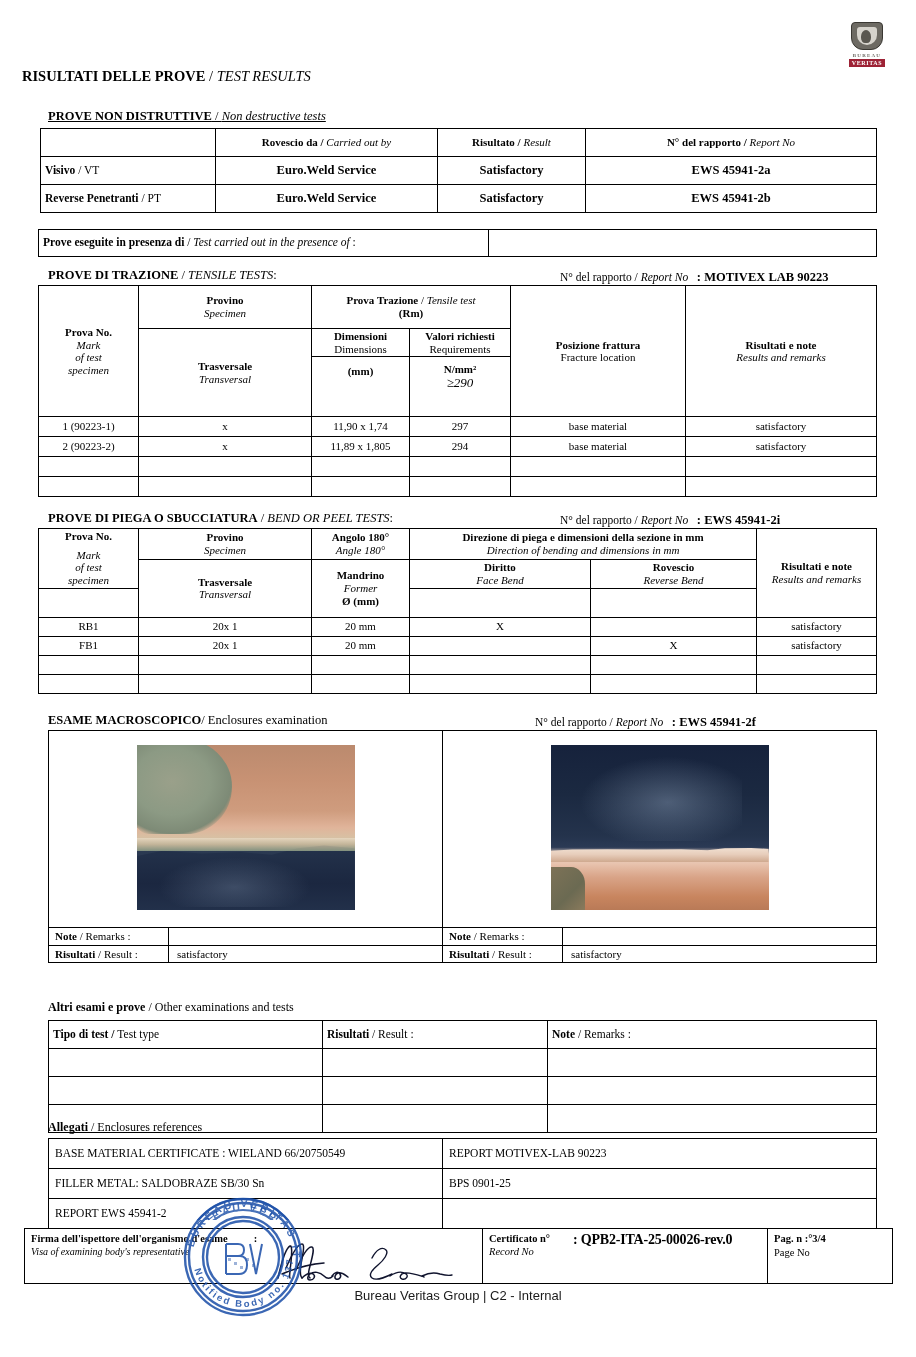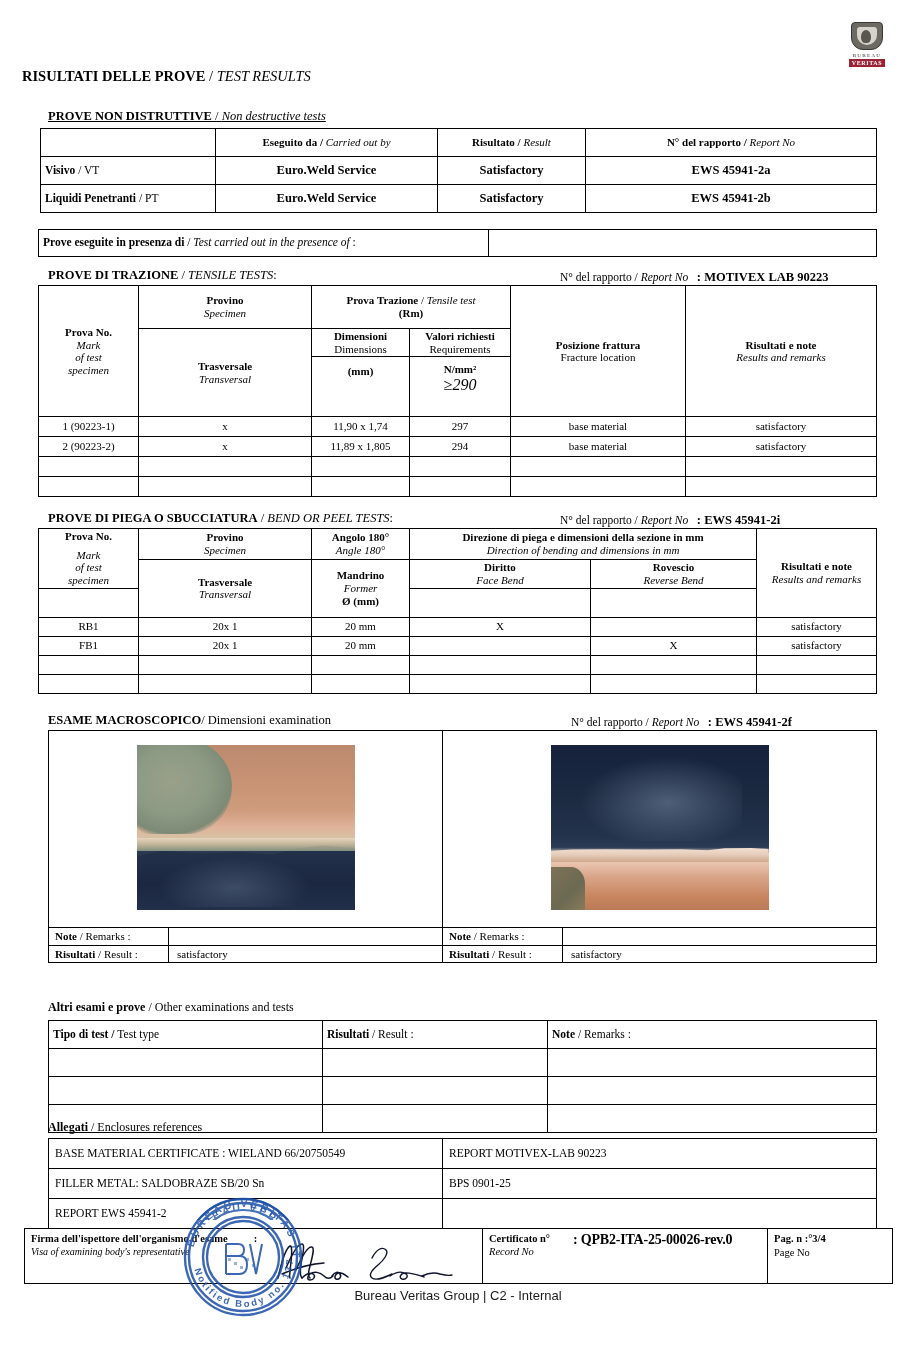--- a/index.html
+++ b/index.html
@@ -56,21 +56,21 @@
   table.grid td,table.grid th{
     border:1px solid #000;
     padding:2px 4px;
     font-size:11px;
     vertical-align:middle;
     line-height:1.15;
   }
   .c{text-align:center;}
   .l{text-align:left;}
   .b{font-weight:bold;}
-  .sm{font-size:16px;}
+  .sm{font-size:13px;}
   .hdr{font-weight:bold;text-align:center;}
   .it{font-style:italic;font-weight:normal;}
 
   
   #ndt-table{left:40px;top:128px;width:836px;}
   #ndt-table td{height:23px;}
   #ndt-table td.lbl{font-weight:bold;font-size:11.5px;}
   #ndt-table td.lbl span.en{font-weight:normal;}
   #ndt-table td.val{font-weight:bold;font-size:12.5px;text-align:center;}
 
@@ -207,40 +207,40 @@
     <colgroup>
         <col style="width:175px">
         <col style="width:222px">
         <col style="width:148px">
         <col style="width:291px">
       </colgroup>
     <tbody>
       <tr>
         <td></td>
         <td class="hdr">
-          <span>Eseguito da</span> / <span class="it">Carried out by</span>
+          <span>Rovescio da</span> / <span class="it">Carried out by</span>
         </td>
         <td class="hdr">
           <span>Risultato</span> / <span class="it">Result</span>
         </td>
         <td class="hdr">
           <span>N° del rapporto</span> / <span class="it">Report No</span>
         </td>
       </tr>
       <tr>
         <td class="lbl l">
           <span>Visivo</span> <span class="en">/ <span>VT</span></span>
         </td>
         <td class="val">Euro.Weld Service</td>
         <td class="val">Satisfactory</td>
         <td class="val">EWS 45941-2a</td>
       </tr>
       <tr>
         <td class="lbl l">
-          <span>Liquidi Penetranti</span> <span class="en">/ <span>PT</span></span>
+          <span>Reverse Penetranti</span> <span class="en">/ <span>PT</span></span>
         </td>
         <td class="val">Euro.Weld Service</td>
         <td class="val">Satisfactory</td>
         <td class="val">EWS 45941-2b</td>
       </tr>
     </tbody>
   </table>
 
   <table class="grid" id="presence-table">
     <colgroup>
@@ -454,23 +454,23 @@
         <td class="c"></td>
         <td class="c"></td>
         <td class="c"></td>
         <td class="c"></td>
         <td class="c"></td>
       </tr>
     </tbody>
   </table>
 
   <div class="sec-head" style="left:48px;top:713px;">
-    <b>ESAME MACROSCOPICO</b><span>/ </span><span style="font-weight:normal">Dimensioni examination</span>
-  </div>
-  <div class="rep-no" style="left:535px;top:715px;margin-left:36px;">
+    <b>ESAME MACROSCOPICO</b><span>/ </span><span style="font-weight:normal">Enclosures examination</span>
+  </div>
+  <div class="rep-no" style="left:535px;top:715px;">
     <span>N° del rapporto</span> / <i>Report No</i>
     &nbsp;&nbsp;<span class="val">: EWS 45941-2f</span>
   </div>
 
   <table class="grid" id="macro-table">
     <colgroup>
       <col style="width:120px">
         <col style="width:274px">
       <col style="width:120px">
         <col style="width:314px">
@@ -560,21 +560,21 @@
     <colgroup>
         <col style="width:394px">
         <col style="width:434px">
       </colgroup>
     <tbody>
       <tr>
         <td class="l">BASE MATERIAL CERTIFICATE : WIELAND 66/20750549</td>
         <td class="l">REPORT MOTIVEX-LAB 90223</td>
       </tr>
       <tr>
-        <td class="l">FILLER METAL:  SALDOBRAZE SB/20 Sn</td>
+        <td class="l">FILLER METAL:  SALDOBRAZE SB/30 Sn</td>
         <td class="l">BPS 0901-25</td>
       </tr>
       <tr>
         <td class="l">REPORT EWS 45941-2</td>
         <td class="l"></td>
       </tr>
     </tbody>
   </table>
 
   <div class="stamp-frag">

